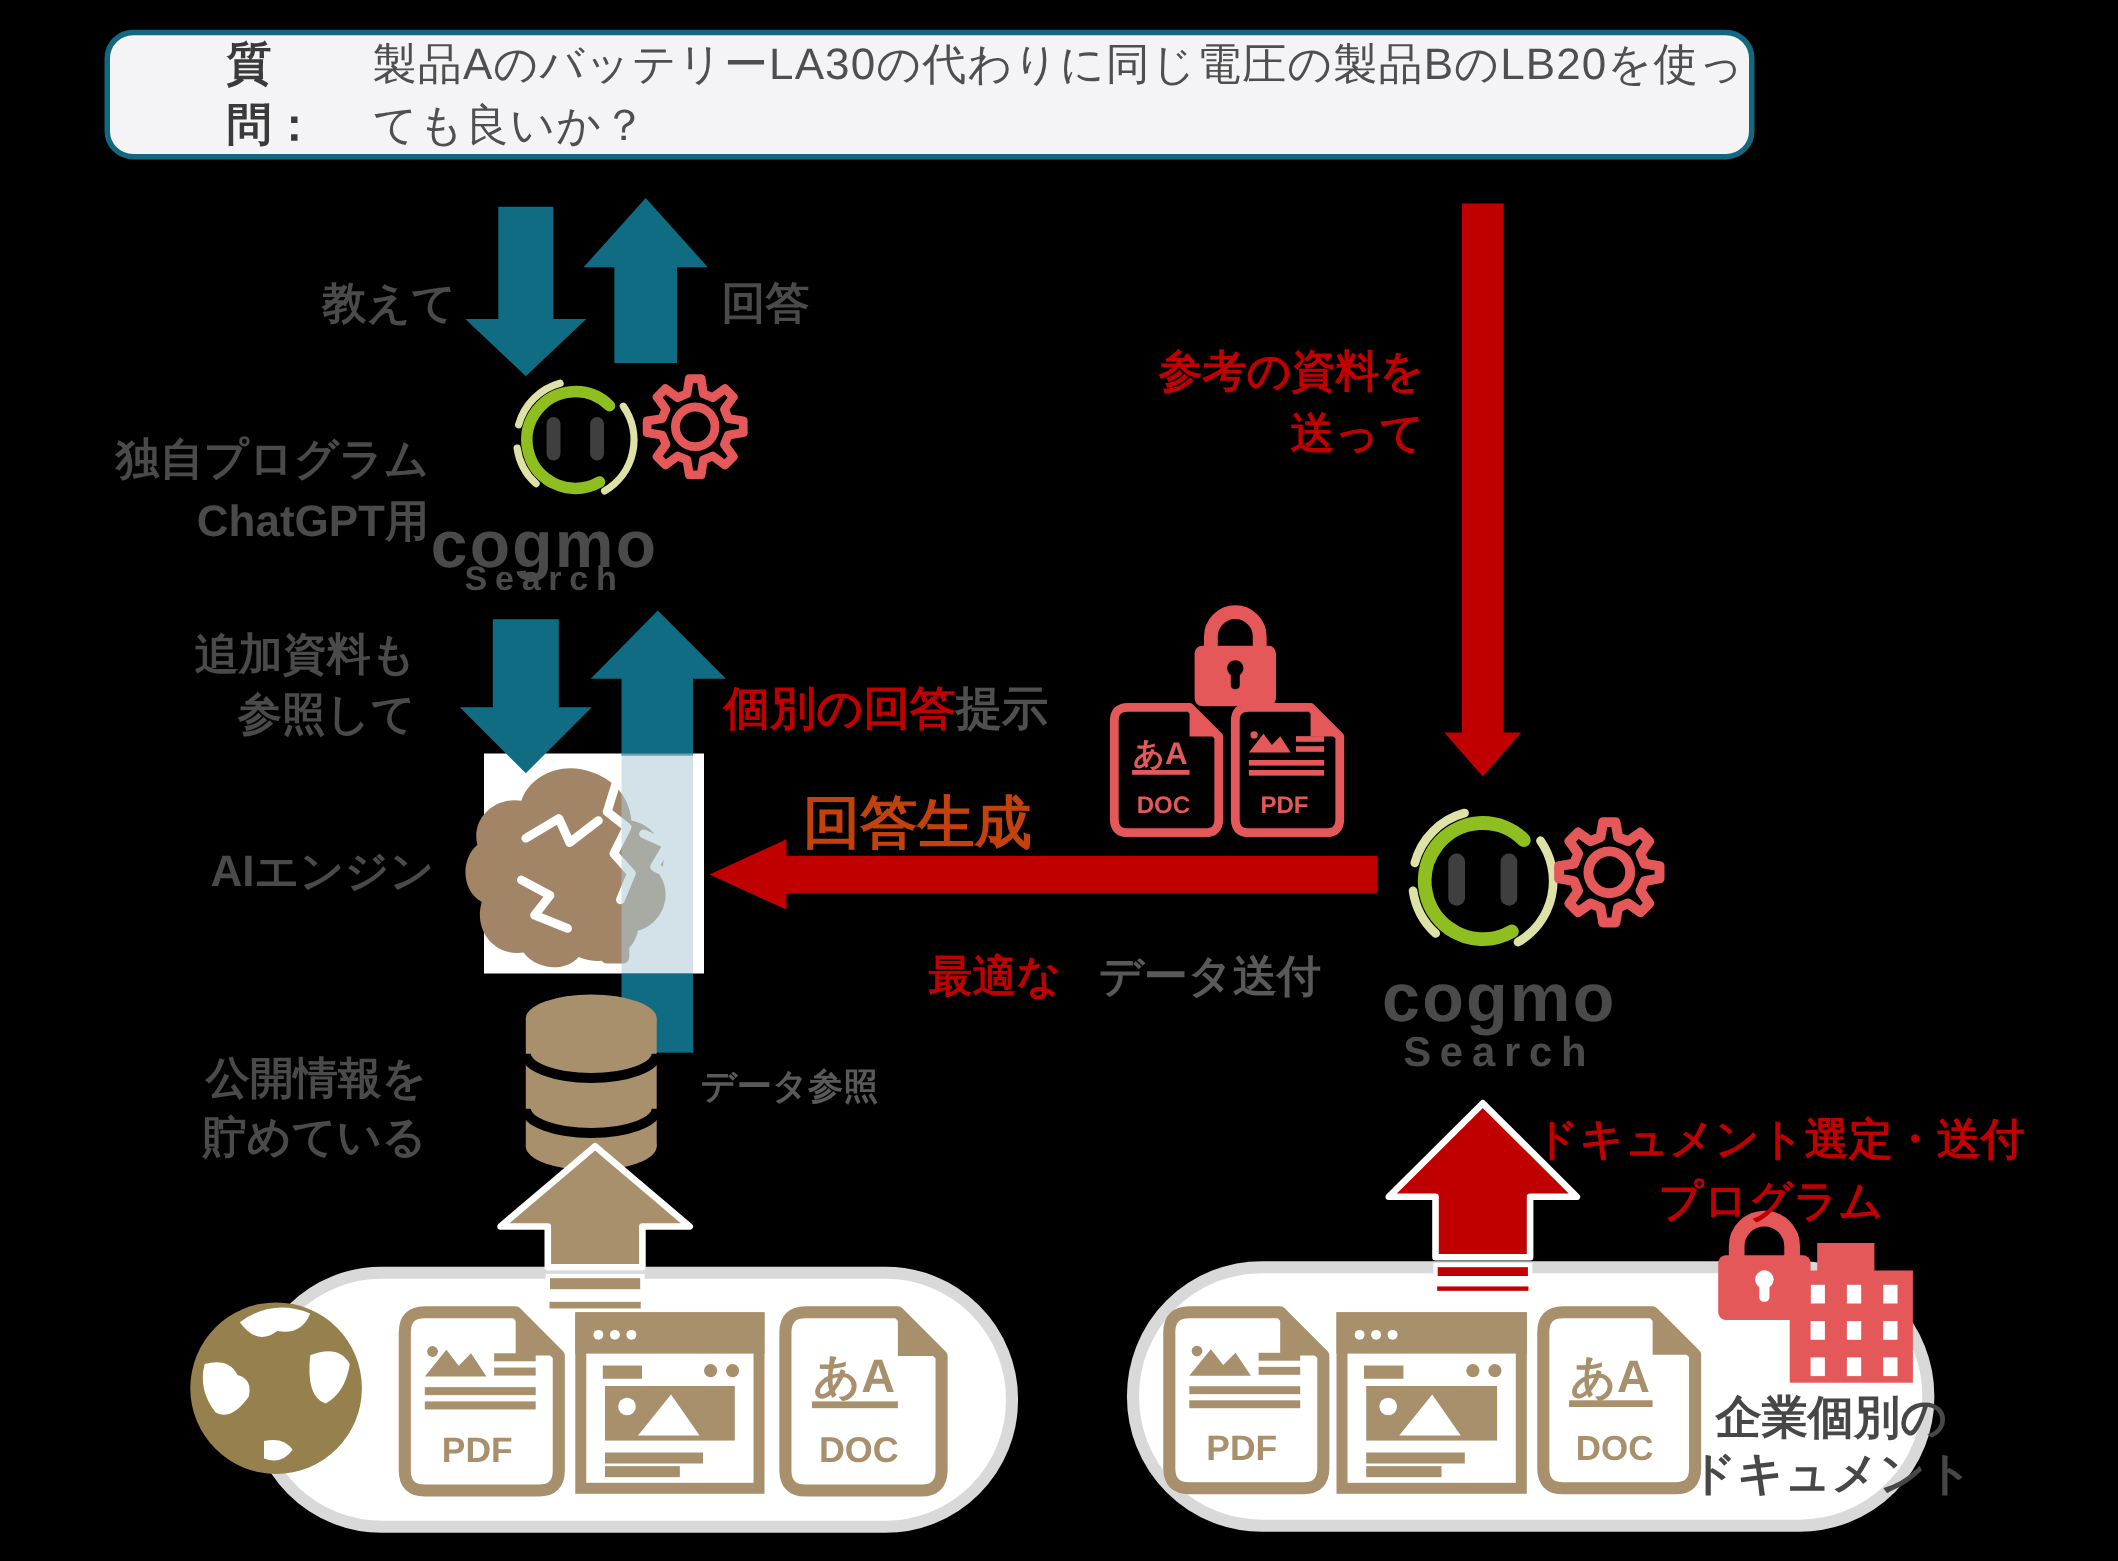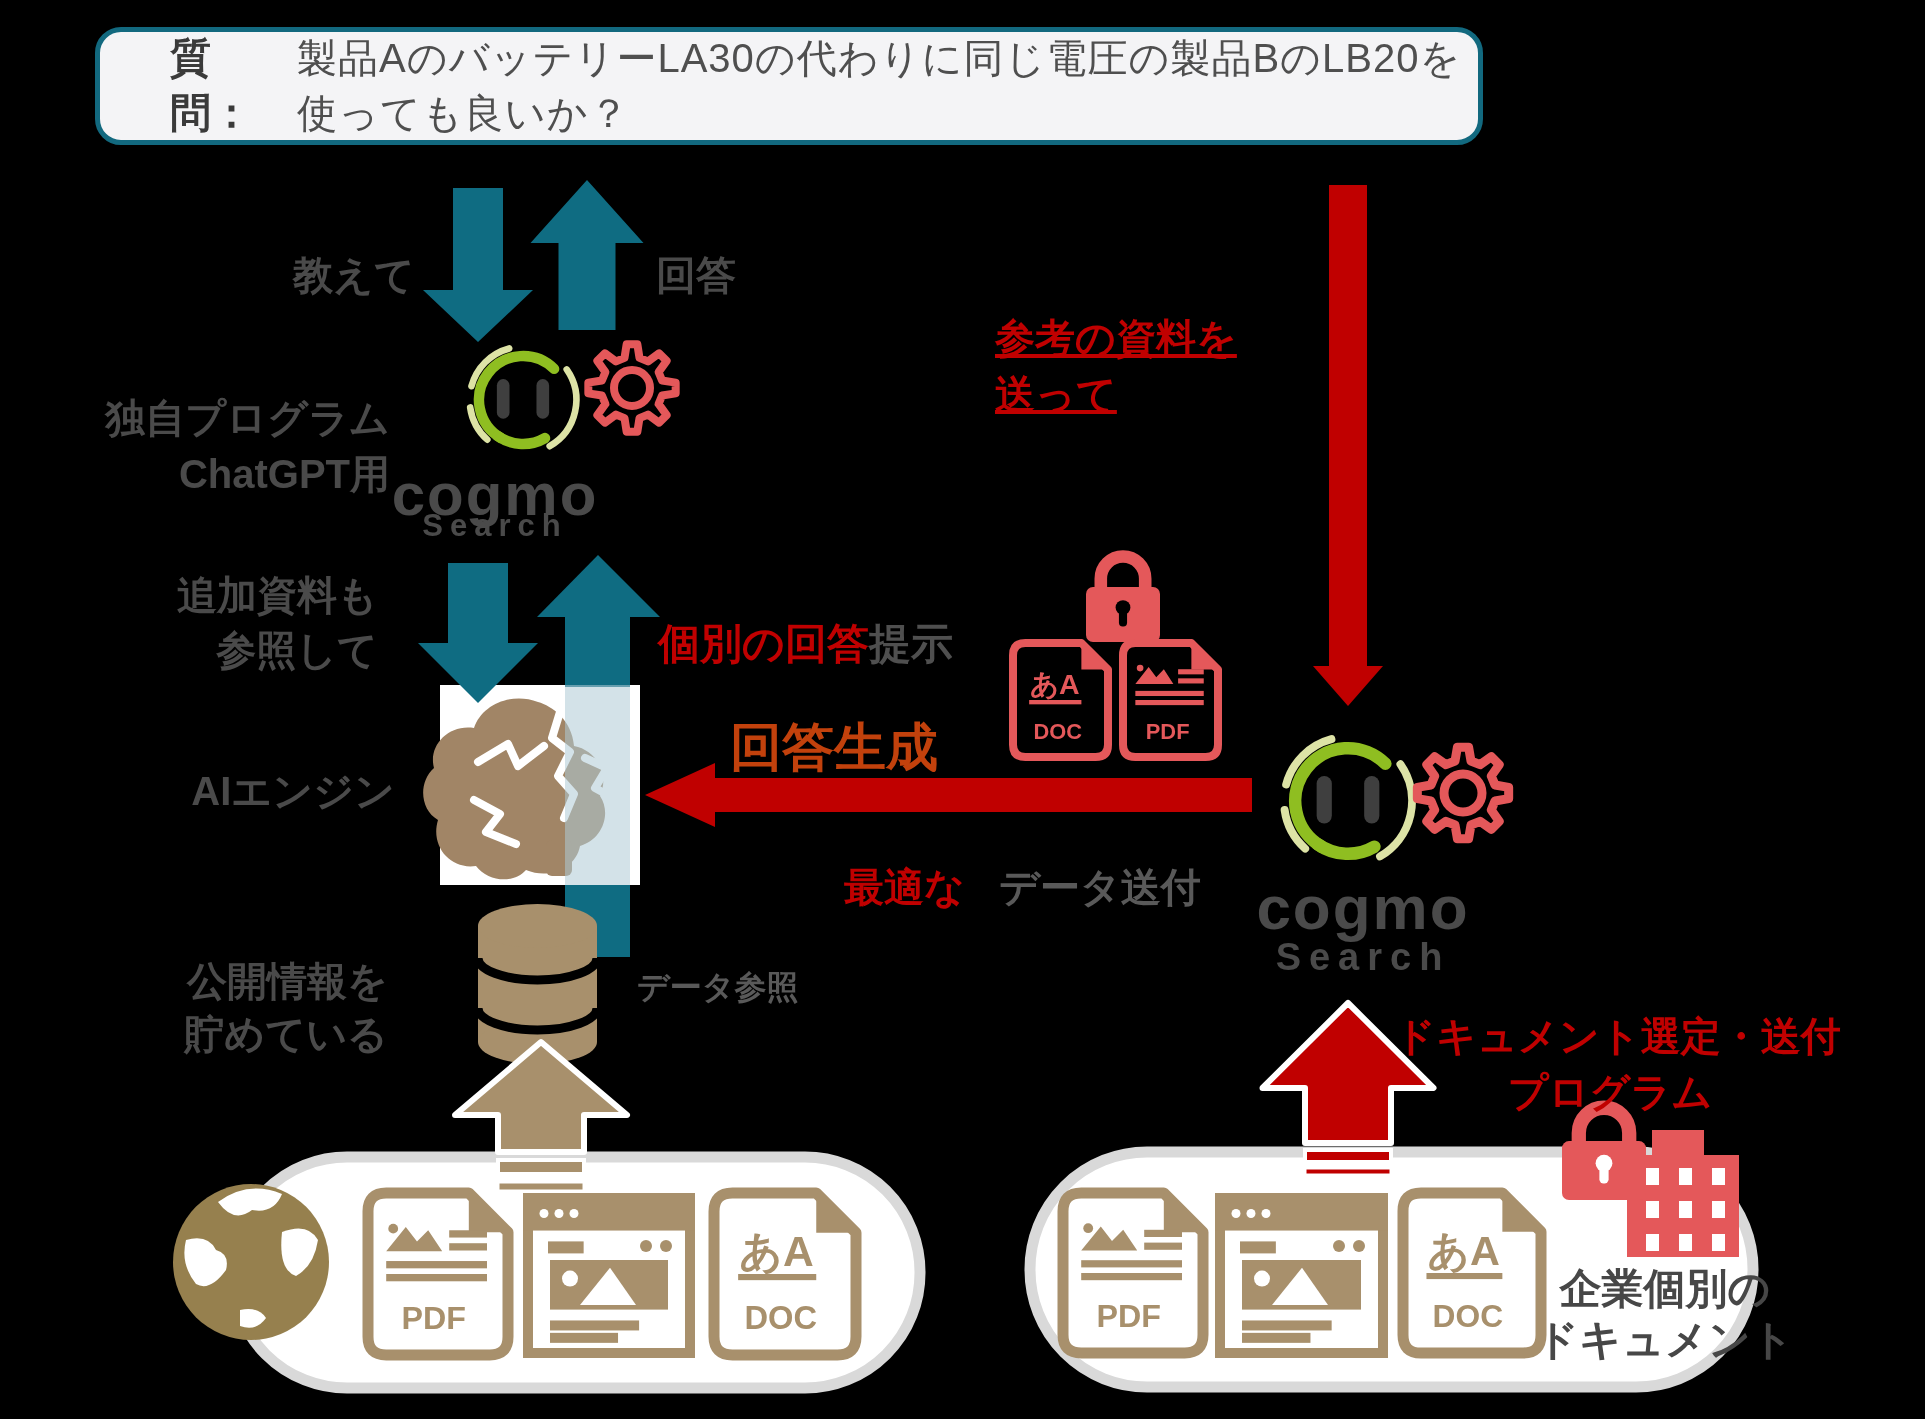--- a/index.html
+++ b/index.html
@@ -1,22 +1,22 @@
 <!DOCTYPE html>
 <html><head>
 <meta charset="utf-8">
 <style>
   html,body{margin:0;padding:0;background:#000;}
   #stage{position:relative;width:1925px;height:1419px;background:#000;overflow:hidden;
          font-family:"Liberation Sans","DejaVu Sans",sans-serif;}
   #shapes{position:absolute;left:0;top:0;width:1925px;height:1419px;}
   .txt{position:absolute;font-weight:700;white-space:nowrap;z-index:3;}
-  .qbox{position:absolute;left:95px;top:27px;width:1388px;height:118px;
+  .qbox{position:absolute;left:95px;top:27px;width:1500px;height:118px;
         background:#F4F4F6;border:5px solid #12697F;border-radius:26px;
-        display:flex;align-items:center;box-sizing:border-box;padding-left:70px;z-index:3;}
+        display:flex;align-items:center;box-sizing:border-box;padding-left:106px;z-index:3;}
   .qlabel{font-size:41px;font-weight:700;color:#3A3A3A;margin-right:30px;}
   .qtext{font-size:40px;font-weight:400;color:#4F4F4F;letter-spacing:1px;}
   .cogmo-name{position:absolute;text-align:center;font-weight:700;color:#4A4A4A;z-index:3;}
   .cogmo-sub{position:absolute;text-align:center;font-weight:700;color:#4A4A4A;z-index:3;}
 </style>
 </head>
 <body>
 
 <div id="stage">
 
@@ -247,21 +247,21 @@
   </div>
 
   <div class="txt" style="left:95px;top:764px;width:300px;text-align:right;font-size:40px;color:#4A4A4A;">AIエンジン</div>
 
   <div class="txt" style="left:700px;top:713px;font-size:52px;color:#c2410c;margin-left:30px;">回答生成</div>
 
   <div class="txt" style="left:820px;top:860px;font-size:40px;">
     <span style="color:#C00000;margin-left:24px;">最適な</span><span style="color:#595959;margin-left:34px;">データ送付</span>
   </div>
 
-  <div class="txt" style="left:995px;top:310px;width:300px;text-align:left;font-size:40px;color:#C00000;line-height:56px;text-decoration:underline;">
+  <div class="txt" style="left:995px;top:310px;width:300px;text-align:right;font-size:40px;color:#C00000;line-height:56px;">
     <div>参考の資料を</div>
     <div>送って</div>
   </div>
 
   <div class="txt" style="left:88px;top:955px;width:300px;text-align:right;font-size:40px;color:#4A4A4A;line-height:53px;">
     <div>公開情報を</div>
     <div>貯めている</div>
   </div>
 
   <div class="txt" style="left:637px;top:966px;font-size:32px;color:#595959;">データ参照</div>

